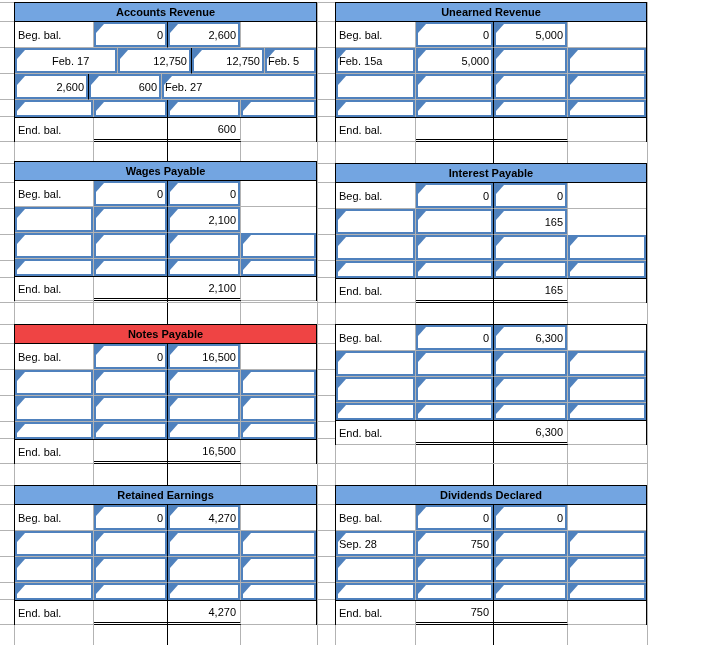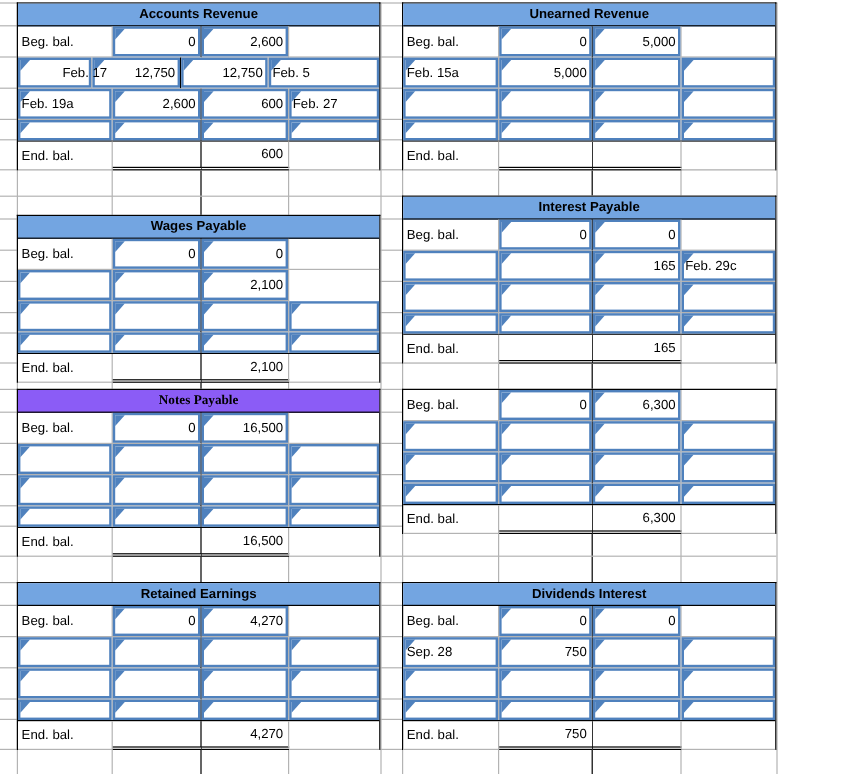--- a/index.html
+++ b/index.html
@@ -89,21 +89,21 @@
           <div class="box">
             <div class="flag"></div>
           </div>
           <span class="txt">2,600</span>
         </div>
         <div class="cell lbl last">
           <span class="txt"></span>
         </div>
       </div>
       <div class="t-row">
-        <div class="cell lbl" style="width: 62px; padding-left: 37px;">
+        <div class="cell lbl" style="width: 103px; padding-left: 37px;">
           <div class="box">
             <div class="flag"></div>
           </div>
           <span class="txt">Feb. 17</span>
         </div>
         <div class="cell num divR" style="width: 74px;">
           <div class="box">
             <div class="flag"></div>
           </div>
           <span class="txt">12,750</span>
@@ -115,26 +115,20 @@
           <span class="txt">12,750</span>
         </div>
         <div class="cell lbl last">
           <div class="box">
             <div class="flag"></div>
           </div>
           <span class="txt">Feb. 5</span>
         </div>
       </div>
       <div class="t-row">
-        <div class="cell lbl" style="width: 79px;">
-          <div class="box">
-            <div class="flag"></div>
-          </div>
-          <span class="txt">Feb. 19a</span>
-        </div>
         <div class="cell num divR" style="width: 74px;">
           <div class="box">
             <div class="flag"></div>
           </div>
           <span class="txt">2,600</span>
         </div>
         <div class="cell num" style="width: 73px;">
           <div class="box">
             <div class="flag"></div>
           </div>
@@ -298,21 +292,21 @@
           <span class="txt"></span>
         </div>
         <div class="cell num dbl" style="width: 74px;">
           <span class="txt"></span>
         </div>
         <div class="cell lbl last">
           <span class="txt"></span>
         </div>
       </div>
     </div>
-    <div class="taccount" style="left: 14px; top: 179px; width: 303px;">
+    <div class="taccount" style="left: 14px; top: 161px; width: 303px;">
       <div class="t-header" style="background: rgb(115, 165, 225);">
         <span>Wages Payable</span>
       </div>
       <div class="t-row">
         <div class="cell lbl" style="width: 79px;">
           <span class="txt">Beg. bal.</span>
         </div>
         <div class="cell num divR" style="width: 74px;">
           <div class="box">
             <div class="flag"></div>
@@ -452,26 +446,20 @@
             <div class="flag"></div>
           </div>
           <span class="txt"></span>
         </div>
         <div class="cell num" style="width: 74px;">
           <div class="box">
             <div class="flag"></div>
           </div>
           <span class="txt">165</span>
         </div>
-        <div class="cell lbl last">
-          <div class="box">
-            <div class="flag"></div>
-          </div>
-          <span class="txt">Feb. 29c</span>
-        </div>
       </div>
       <div class="t-row">
         <div class="cell lbl" style="width: 80px;">
           <div class="box">
             <div class="flag"></div>
           </div>
           <span class="txt"></span>
         </div>
         <div class="cell num divR" style="width: 78px;">
           <div class="box">
@@ -527,21 +515,21 @@
         </div>
         <div class="cell num dbl" style="width: 74px;">
           <span class="txt">165</span>
         </div>
         <div class="cell lbl last">
           <span class="txt"></span>
         </div>
       </div>
     </div>
     <div class="taccount" style="left: 14px; top: 324px; width: 303px;">
-      <div class="t-header" style="background: #8b5cf6; font-family: Liberation Serif, serif;">
+      <div class="t-header" style="background: #ef4444;">
         <span>Notes Payable</span>
       </div>
       <div class="t-row">
         <div class="cell lbl" style="width: 79px;">
           <span class="txt">Beg. bal.</span>
         </div>
         <div class="cell num divR" style="width: 74px;">
           <div class="box">
             <div class="flag"></div>
           </div>
@@ -876,21 +864,21 @@
         <div class="cell num dbl" style="width: 73px;">
           <span class="txt">4,270</span>
         </div>
         <div class="cell lbl last">
           <span class="txt"></span>
         </div>
       </div>
     </div>
     <div class="taccount" style="left: 335px; top: 485px; width: 312px;">
       <div class="t-header" style="background: rgb(115, 165, 225);">
-        <span>Dividends Interest</span>
+        <span>Dividends Declared</span>
       </div>
       <div class="t-row">
         <div class="cell lbl" style="width: 80px;">
           <span class="txt">Beg. bal.</span>
         </div>
         <div class="cell num divR" style="width: 78px;">
           <div class="box">
             <div class="flag"></div>
           </div>
           <span class="txt">0</span>

